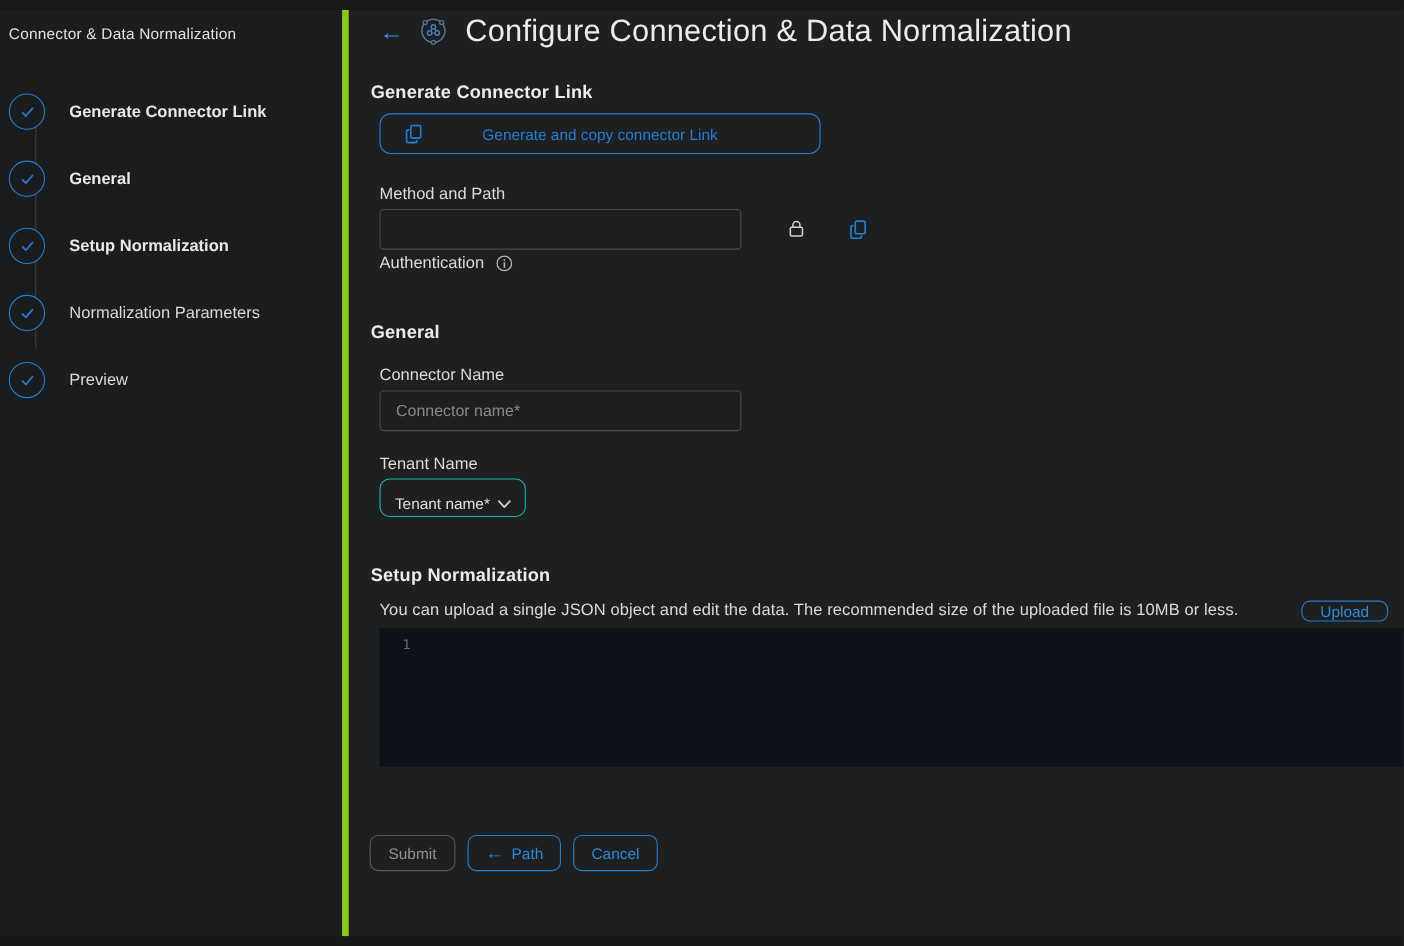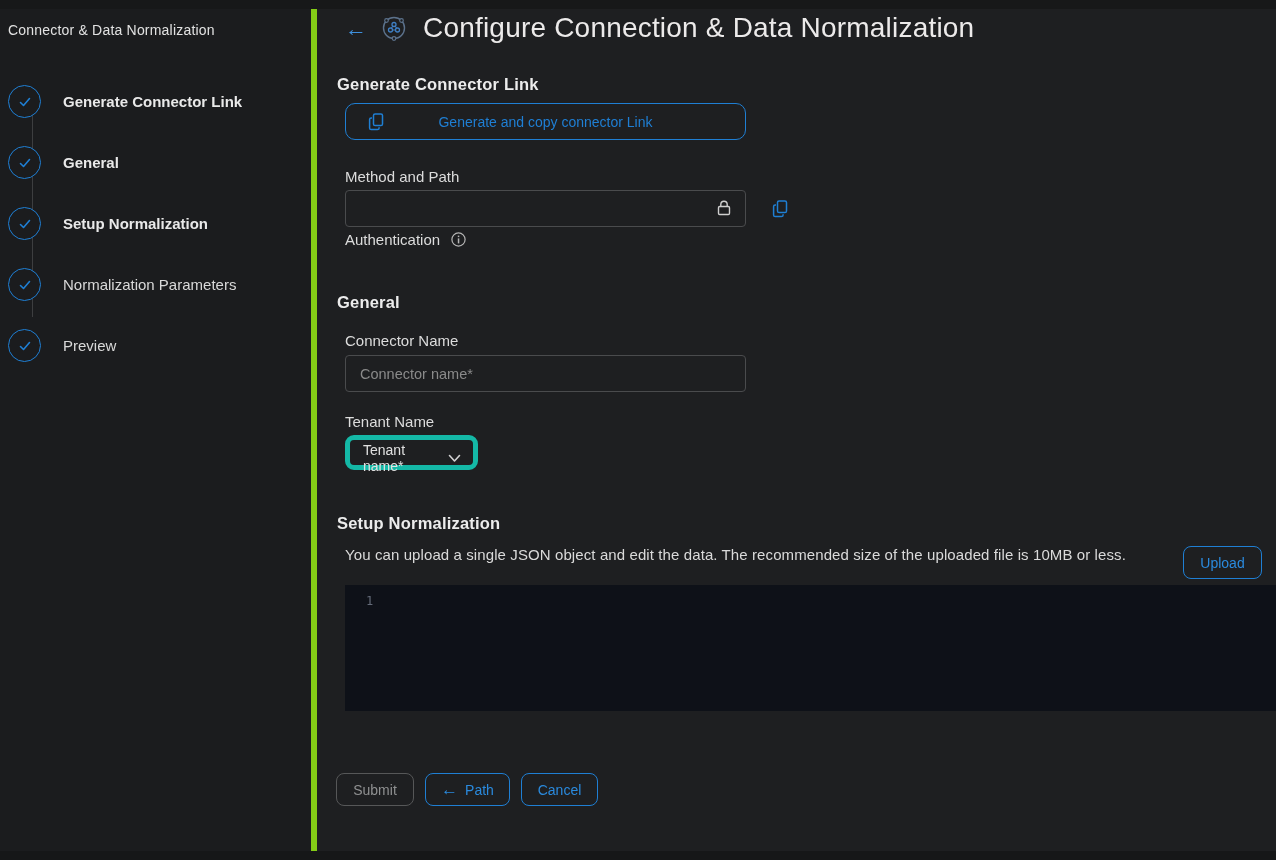--- a/index.html
+++ b/index.html
@@ -55,50 +55,50 @@
     background:transparent; border:1px solid #1f7fd4; border-radius:10px;
     position:relative; display:flex; align-items:center; justify-content:center;
     color:#1f7fd4; font-size:14px; font-family:Liberation Sans, sans-serif; cursor:pointer;
   }
   .generate-btn .copy-ic { position:absolute; left:22px; top:9px; }
 
   .lbl-method { margin-top:28px; }
   .field-row { margin-top:5px; display:flex; align-items:center; gap:26px; }
   .input-wrap { position:relative; width:401px; }
   .text-input {
-    width:401px; height:37px; background:transparent;
+    width:329px; height:37px; background:transparent;
     border:1px solid #4a4b4d; border-radius:4px;
     color:#e0e0e0; font-size:14.5px; font-family:inherit;
     padding:0 40px 0 14px; outline:none;
   }
   .text-input::placeholder { color:#8a8a8a; }
   .lock-ic { position:absolute; right:12px; top:8px; }
   .copy-standalone { cursor:pointer; display:flex; align-items:center; }
 
   .auth-row { margin-top:4px; display:flex; align-items:center; gap:11px; }
 
   .lbl-connector { margin-top:20px; }
   .input-connector { margin-top:6px; padding-right:14px; }
 
   .lbl-tenant { margin-top:21px; }
   .select {
     margin-top:5px; width:133px; height:35px;
-    border:5px solid #14b8a6; border-radius:9px;
+    border:1px solid #14b8a6; border-radius:9px;
     display:flex; align-items:center; justify-content:space-between;
     padding:11px 12px 0 13px; cursor:pointer;
   }
   .select-value { font-size:14px; color:#e0e0e0; }
 
   .upload-row {
     margin-top:13px; display:flex; align-items:flex-start; justify-content:space-between;
     padding-right:14px;
   }
   .upload-desc { font-size:15px; color:#dadada; letter-spacing:.1px; }
   .upload-btn {
-    width:79px; height:33px; background:transparent;
+    width:79px; height:19px; background:transparent;
     border:1px solid #1f7fd4; border-radius:8px;
     color:#2a8ade; font-size:14px; font-family:inherit; cursor:pointer;
   }
 
   .editor {
     margin-top:6px; width:100%; height:126px;
     background:#0e1118; 
     padding:6px 0 0 21px;
   }
   .editor .line-no { font-family:"DejaVu Sans Mono", monospace; font-size:12px; color:#646b79; }

